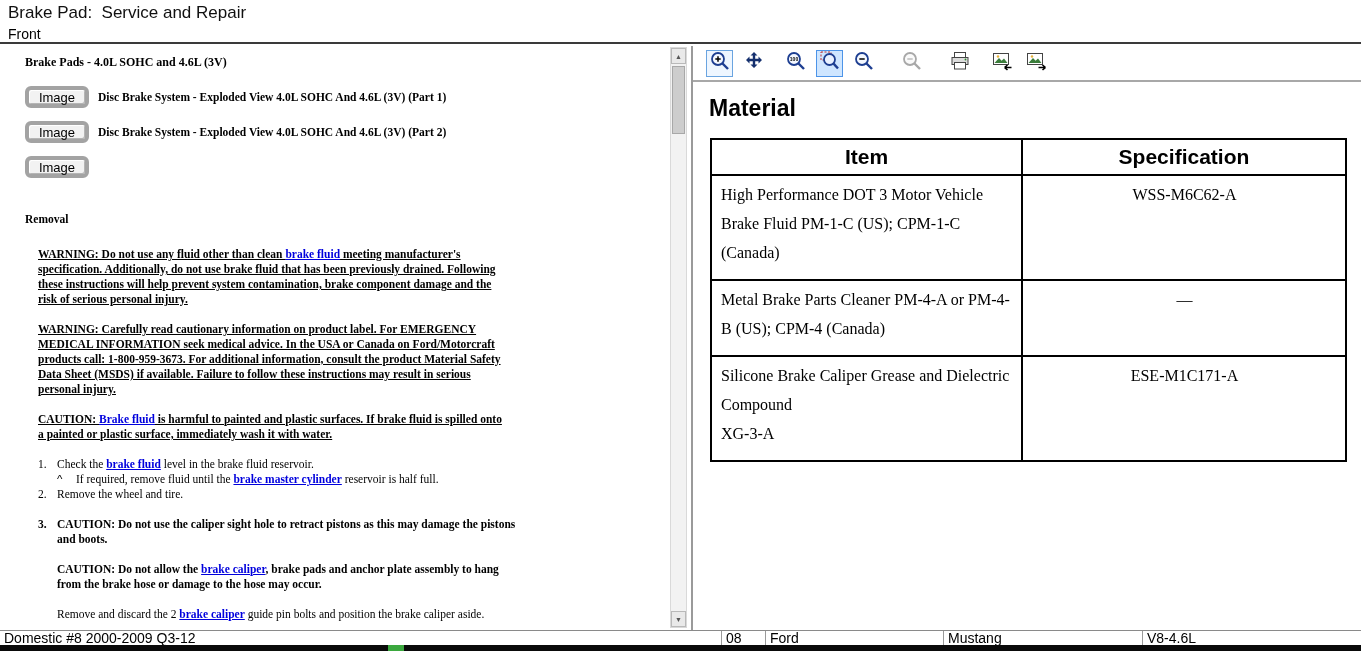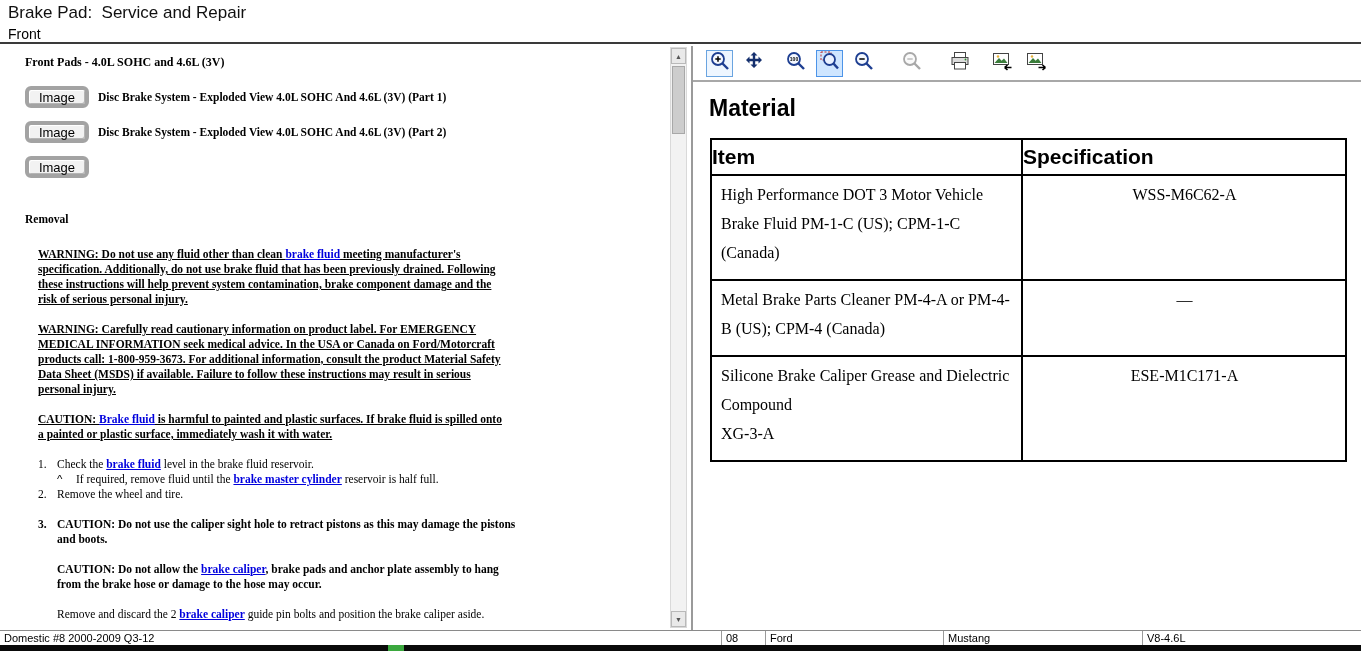--- a/index.html
+++ b/index.html
@@ -54,31 +54,31 @@
   .tool-btn.active { border:1px solid #4d94e8; background:#cfe6ff; }
   .tool-btn.disabled { cursor:default; }
   .tb-sp8 { width:8px; flex:none; }
   .tb-sp14 { width:14px; flex:none; }
 
   
   .material { flex:1; padding:11px 14px; overflow:hidden; }
   .material-heading { font-size:23px; font-weight:bold; font-family:"Liberation Sans",sans-serif; margin:2px 0 16px 2px; }
   table.spec { border-collapse:collapse; width:637px; margin-left:3px; }
   table.spec th { border:2px solid #000; font-family:"Liberation Sans",sans-serif; font-size:21px; font-weight:bold;
-                  height:36px; text-align:left; }
+                  height:36px; text-align:center; }
   table.spec td { border:2px solid #000; font-family:"Liberation Serif",serif; font-size:16px; line-height:29px;
                   vertical-align:top; padding:4px 8px 12px 9px; }
   .col-item { width:312px; }
   .col-spec { width:325px; }
   td.spec-val { text-align:center; padding-top:6px; }
   .item-code { display:block; }
 
   
   .statusbar { position:absolute; left:0; right:0; bottom:6px; height:15px; border-top:1px solid #8a8a8a;
-               background:#fff; display:flex; align-items:center; font-size:11px; font-family:"Liberation Sans",sans-serif; }
+               background:#fff; display:flex; align-items:center; font-size:14px; font-family:"Liberation Sans",sans-serif; }
   .status-seg { height:100%; display:flex; align-items:center; padding-left:4px; border-right:1px solid #9a9a9a; overflow:hidden; white-space:nowrap; }
   .seg-coverage { width:722px; }
   .seg-year { width:44px; }
   .seg-make { width:178px; }
   .seg-model { width:199px; }
   .seg-engine { flex:1; border-right:none; }
 
   
   .taskbar { position:absolute; left:0; right:0; bottom:0; height:6px; background:#0a0a0a; }
   .task-green { position:absolute; left:388px; top:0; width:16px; height:6px; background:#3ba83e; }
@@ -91,21 +91,21 @@
   <div class="header">
     <div class="title">Brake Pad:  Service and Repair</div>
     <div class="subtitle">Front</div>
   </div>
 
   <div class="main">
 
     <div class="doc-panel">
       <div class="doc-content">
 
-        <div class="doc-heading">Front Pads - 4.0L SOHC and 4.6L (3V)</div>
+        <div class="doc-heading">Brake Pads - 4.0L SOHC and 4.6L (3V)</div>
 
         <div class="img-row">
           <button class="img-btn">Image</button>
           <span class="img-caption">Disc Brake System - Exploded View 4.0L SOHC And 4.6L (3V) (Part 1)</span>
         </div>
         <div class="img-row">
           <button class="img-btn">Image</button>
           <span class="img-caption">Disc Brake System - Exploded View 4.0L SOHC And 4.6L (3V) (Part 2)</span>
         </div>
         <div class="img-row">

